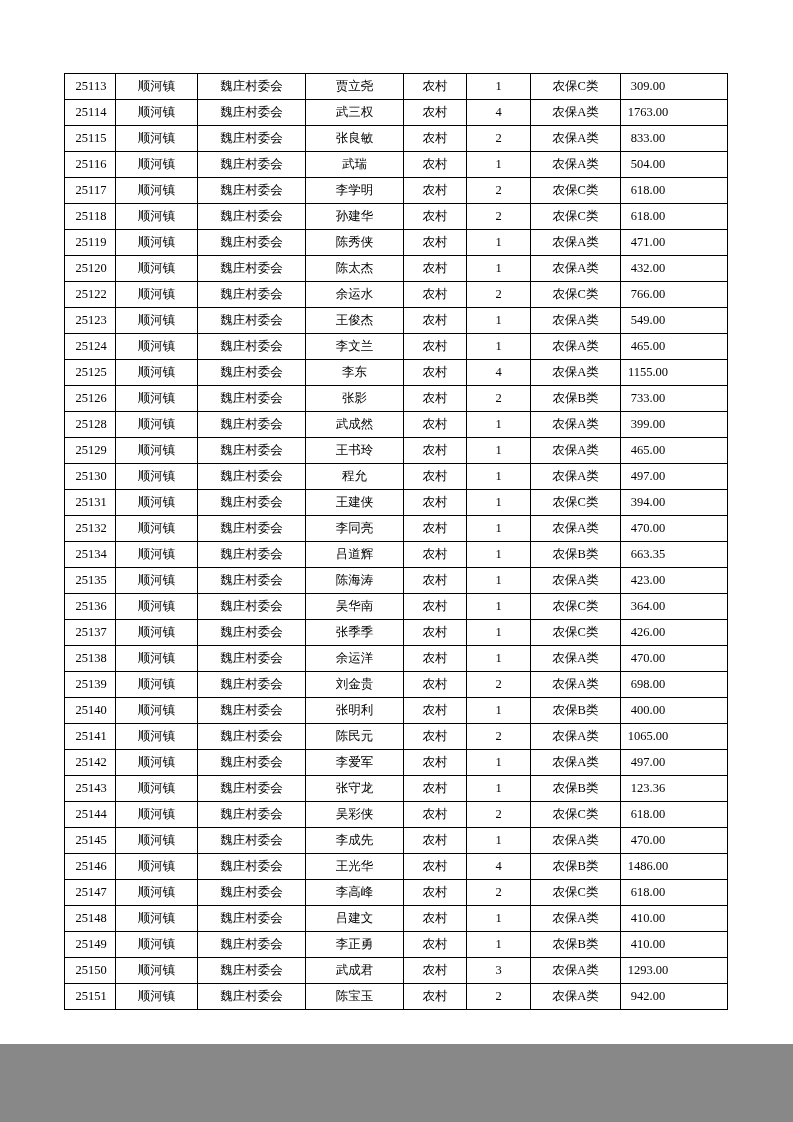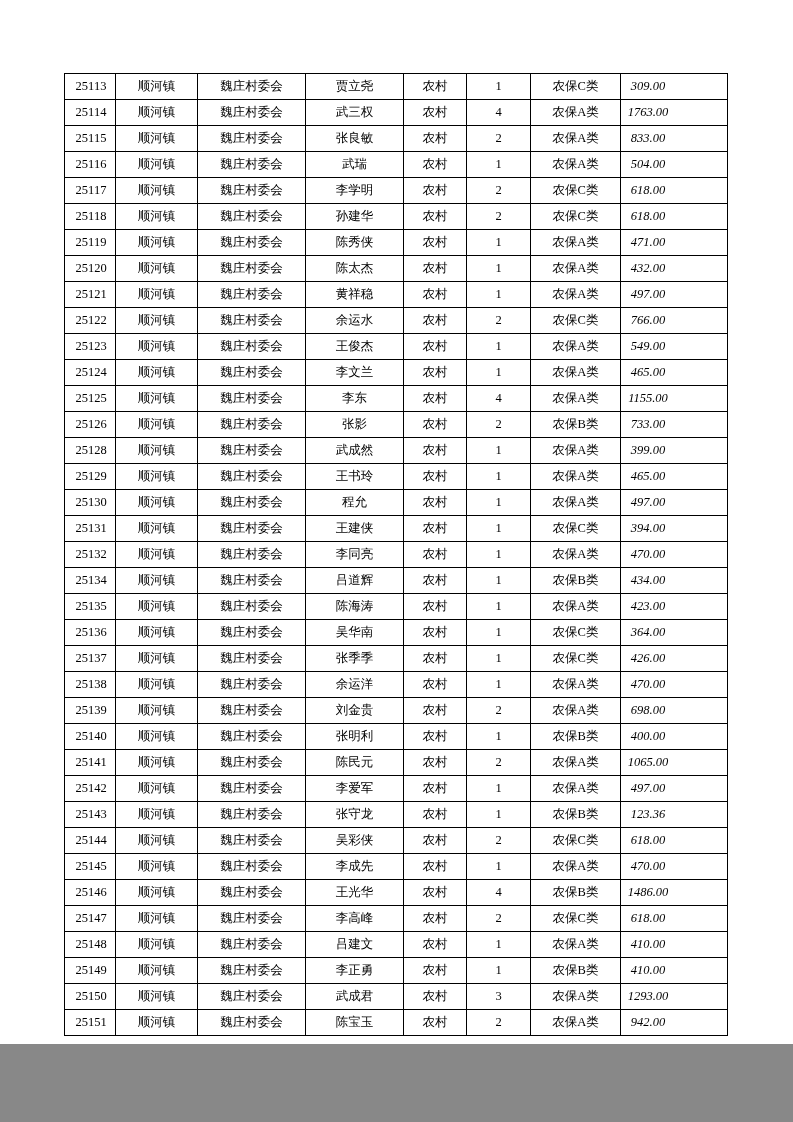--- a/index.html
+++ b/index.html
@@ -32,21 +32,20 @@
     white-space: nowrap;
     overflow: hidden;
   }
   td.col-id {
     text-align: left;
     padding-left: 2px;
   }
   td.col-amount {
     text-align: right;
     padding-right: 52px;
-    font-style: italic;
   }
 </style>
 </head>
 <body>
 
 <div class="page">
   <table class="data-table">
     <colgroup>
       <col style="width:51px">
       <col style="width:82px">
@@ -132,110 +131,100 @@
           <td class="col-id">25120</td>
           <td class="col-town">顺河镇</td>
           <td class="col-village">魏庄村委会</td>
           <td class="col-name">陈太杰</td>
           <td class="col-residence">农村</td>
           <td class="col-count">1</td>
           <td class="col-category">农保A类</td>
           <td class="col-amount">432.00</td>
         </tr>
         <tr>
-          <td class="col-id">25121</td>
-          <td class="col-town">顺河镇</td>
-          <td class="col-village">魏庄村委会</td>
-          <td class="col-name">黄祥稳</td>
+          <td class="col-id">25122</td>
+          <td class="col-town">顺河镇</td>
+          <td class="col-village">魏庄村委会</td>
+          <td class="col-name">余运水</td>
+          <td class="col-residence">农村</td>
+          <td class="col-count">2</td>
+          <td class="col-category">农保C类</td>
+          <td class="col-amount">766.00</td>
+        </tr>
+        <tr>
+          <td class="col-id">25123</td>
+          <td class="col-town">顺河镇</td>
+          <td class="col-village">魏庄村委会</td>
+          <td class="col-name">王俊杰</td>
+          <td class="col-residence">农村</td>
+          <td class="col-count">1</td>
+          <td class="col-category">农保A类</td>
+          <td class="col-amount">549.00</td>
+        </tr>
+        <tr>
+          <td class="col-id">25124</td>
+          <td class="col-town">顺河镇</td>
+          <td class="col-village">魏庄村委会</td>
+          <td class="col-name">李文兰</td>
+          <td class="col-residence">农村</td>
+          <td class="col-count">1</td>
+          <td class="col-category">农保A类</td>
+          <td class="col-amount">465.00</td>
+        </tr>
+        <tr>
+          <td class="col-id">25125</td>
+          <td class="col-town">顺河镇</td>
+          <td class="col-village">魏庄村委会</td>
+          <td class="col-name">李东</td>
+          <td class="col-residence">农村</td>
+          <td class="col-count">4</td>
+          <td class="col-category">农保A类</td>
+          <td class="col-amount">1155.00</td>
+        </tr>
+        <tr>
+          <td class="col-id">25126</td>
+          <td class="col-town">顺河镇</td>
+          <td class="col-village">魏庄村委会</td>
+          <td class="col-name">张影</td>
+          <td class="col-residence">农村</td>
+          <td class="col-count">2</td>
+          <td class="col-category">农保B类</td>
+          <td class="col-amount">733.00</td>
+        </tr>
+        <tr>
+          <td class="col-id">25128</td>
+          <td class="col-town">顺河镇</td>
+          <td class="col-village">魏庄村委会</td>
+          <td class="col-name">武成然</td>
+          <td class="col-residence">农村</td>
+          <td class="col-count">1</td>
+          <td class="col-category">农保A类</td>
+          <td class="col-amount">399.00</td>
+        </tr>
+        <tr>
+          <td class="col-id">25129</td>
+          <td class="col-town">顺河镇</td>
+          <td class="col-village">魏庄村委会</td>
+          <td class="col-name">王书玲</td>
+          <td class="col-residence">农村</td>
+          <td class="col-count">1</td>
+          <td class="col-category">农保A类</td>
+          <td class="col-amount">465.00</td>
+        </tr>
+        <tr>
+          <td class="col-id">25130</td>
+          <td class="col-town">顺河镇</td>
+          <td class="col-village">魏庄村委会</td>
+          <td class="col-name">程允</td>
           <td class="col-residence">农村</td>
           <td class="col-count">1</td>
           <td class="col-category">农保A类</td>
           <td class="col-amount">497.00</td>
         </tr>
         <tr>
-          <td class="col-id">25122</td>
-          <td class="col-town">顺河镇</td>
-          <td class="col-village">魏庄村委会</td>
-          <td class="col-name">余运水</td>
-          <td class="col-residence">农村</td>
-          <td class="col-count">2</td>
-          <td class="col-category">农保C类</td>
-          <td class="col-amount">766.00</td>
-        </tr>
-        <tr>
-          <td class="col-id">25123</td>
-          <td class="col-town">顺河镇</td>
-          <td class="col-village">魏庄村委会</td>
-          <td class="col-name">王俊杰</td>
-          <td class="col-residence">农村</td>
-          <td class="col-count">1</td>
-          <td class="col-category">农保A类</td>
-          <td class="col-amount">549.00</td>
-        </tr>
-        <tr>
-          <td class="col-id">25124</td>
-          <td class="col-town">顺河镇</td>
-          <td class="col-village">魏庄村委会</td>
-          <td class="col-name">李文兰</td>
-          <td class="col-residence">农村</td>
-          <td class="col-count">1</td>
-          <td class="col-category">农保A类</td>
-          <td class="col-amount">465.00</td>
-        </tr>
-        <tr>
-          <td class="col-id">25125</td>
-          <td class="col-town">顺河镇</td>
-          <td class="col-village">魏庄村委会</td>
-          <td class="col-name">李东</td>
-          <td class="col-residence">农村</td>
-          <td class="col-count">4</td>
-          <td class="col-category">农保A类</td>
-          <td class="col-amount">1155.00</td>
-        </tr>
-        <tr>
-          <td class="col-id">25126</td>
-          <td class="col-town">顺河镇</td>
-          <td class="col-village">魏庄村委会</td>
-          <td class="col-name">张影</td>
-          <td class="col-residence">农村</td>
-          <td class="col-count">2</td>
-          <td class="col-category">农保B类</td>
-          <td class="col-amount">733.00</td>
-        </tr>
-        <tr>
-          <td class="col-id">25128</td>
-          <td class="col-town">顺河镇</td>
-          <td class="col-village">魏庄村委会</td>
-          <td class="col-name">武成然</td>
-          <td class="col-residence">农村</td>
-          <td class="col-count">1</td>
-          <td class="col-category">农保A类</td>
-          <td class="col-amount">399.00</td>
-        </tr>
-        <tr>
-          <td class="col-id">25129</td>
-          <td class="col-town">顺河镇</td>
-          <td class="col-village">魏庄村委会</td>
-          <td class="col-name">王书玲</td>
-          <td class="col-residence">农村</td>
-          <td class="col-count">1</td>
-          <td class="col-category">农保A类</td>
-          <td class="col-amount">465.00</td>
-        </tr>
-        <tr>
-          <td class="col-id">25130</td>
-          <td class="col-town">顺河镇</td>
-          <td class="col-village">魏庄村委会</td>
-          <td class="col-name">程允</td>
-          <td class="col-residence">农村</td>
-          <td class="col-count">1</td>
-          <td class="col-category">农保A类</td>
-          <td class="col-amount">497.00</td>
-        </tr>
-        <tr>
           <td class="col-id">25131</td>
           <td class="col-town">顺河镇</td>
           <td class="col-village">魏庄村委会</td>
           <td class="col-name">王建侠</td>
           <td class="col-residence">农村</td>
           <td class="col-count">1</td>
           <td class="col-category">农保C类</td>
           <td class="col-amount">394.00</td>
         </tr>
         <tr>
@@ -249,21 +238,21 @@
           <td class="col-amount">470.00</td>
         </tr>
         <tr>
           <td class="col-id">25134</td>
           <td class="col-town">顺河镇</td>
           <td class="col-village">魏庄村委会</td>
           <td class="col-name">吕道辉</td>
           <td class="col-residence">农村</td>
           <td class="col-count">1</td>
           <td class="col-category">农保B类</td>
-          <td class="col-amount">434.00</td>
+          <td class="col-amount">663.35</td>
         </tr>
         <tr>
           <td class="col-id">25135</td>
           <td class="col-town">顺河镇</td>
           <td class="col-village">魏庄村委会</td>
           <td class="col-name">陈海涛</td>
           <td class="col-residence">农村</td>
           <td class="col-count">1</td>
           <td class="col-category">农保A类</td>
           <td class="col-amount">423.00</td>

